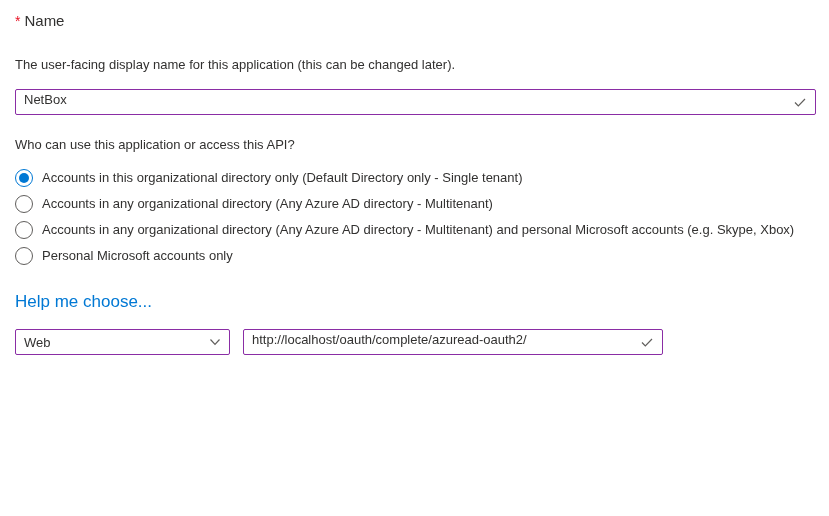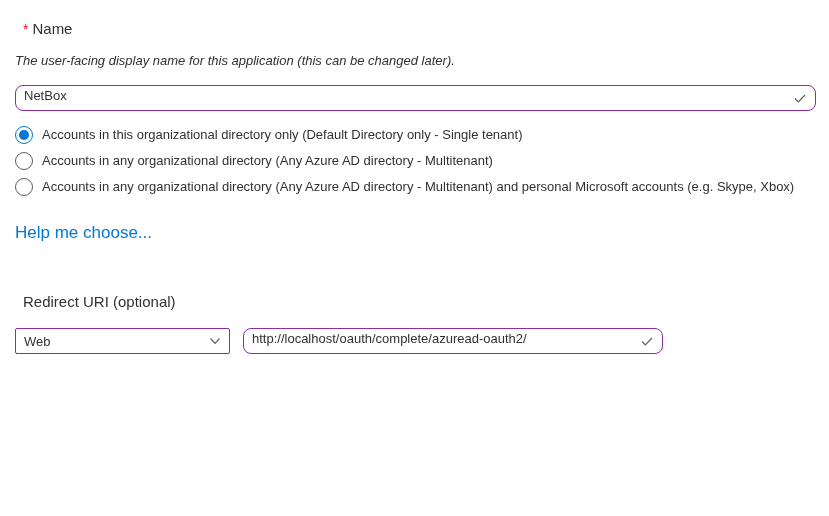--- a/index.html
+++ b/index.html
@@ -12,47 +12,47 @@
     color: #323130;
     overflow: hidden;
   }
   .page { padding: 11px 14px 0 15px; }
 
   .section-title {
     font-size: 15px;
     line-height: 19px;
     font-weight: 400;
     color: #323130;
-    margin: 8px;
+    margin: 0;
   }
   .required-marker {
     color: #e81123;
     margin-right: 4px;
     font-size: 14px;
   }
   .desc-text {
     font-size: 13px;
     line-height: 19px;
     color: #323130;
     margin: 0;
   }
 
   
-  #name-desc { margin-top: 12px; font-style: italic; }
+  #name-desc { margin-top: 24px; }
   .input-wrap {
     position: relative;
     margin-top: 15px;
     width: 801px;
     height: 26px;
   }
   .text-input {
     width: 100%;
     height: 26px;
     border: 1px solid #8a2da5;
-    border-radius: 8px;
+    border-radius: 2px;
     padding: 0 28px 6px 8px;
     font-family: "Liberation Sans", "DejaVu Sans", sans-serif;
     font-size: 13px;
     color: #323130;
     outline: none;
     background: #ffffff;
   }
   .input-check {
     position: absolute;
     right: 8px;
@@ -151,40 +151,44 @@
 
   <div class="input-wrap">
     <input type="text" class="text-input" value="NetBox" style="">
     <svg class="input-check" viewBox="0 0 16 16">
       <path d="M3 8.5 L6.3 11.8 L13 5" fill="none" stroke="#605e5c" stroke-width="1.2"></path>
     </svg>
   </div>
 
   
 
+  <p class="desc-text" id="sat-question">Who can use this application or access this API?</p>
 
   <div class="radio-list">
     <div class="radio-row">
       <span class="radio-circle checked"></span>
       <span class="radio-label">Accounts in this organizational directory only (Default Directory only - Single tenant)</span>
     </div>
     <div class="radio-row">
       <span class="radio-circle"></span>
       <span class="radio-label">Accounts in any organizational directory (Any Azure AD directory - Multitenant)</span>
     </div>
     <div class="radio-row">
       <span class="radio-circle"></span>
       <span class="radio-label">Accounts in any organizational directory (Any Azure AD directory - Multitenant) and personal Microsoft accounts (e.g. Skype, Xbox)</span>
     </div>
+    <div class="radio-row">
+      <span class="radio-circle"></span>
+      <span class="radio-label">Personal Microsoft accounts only</span>
+    </div>
   </div>
 
   <a id="help-link">Help me choose...</a>
 
   
-  <h3 class="section-title" id="ru-title">Redirect URI (optional)</h3>
 
 
   <div class="redirect-row">
     <div class="select-wrap">
       <div class="select-box">
         <span>Web</span>
       </div>
       <svg class="select-chevron" viewBox="0 0 14 14">
         <path d="M2.5 4.5 L7 9.3 L11.5 4.5" fill="none" stroke="#605e5c" stroke-width="1.2"></path>
       </svg>

